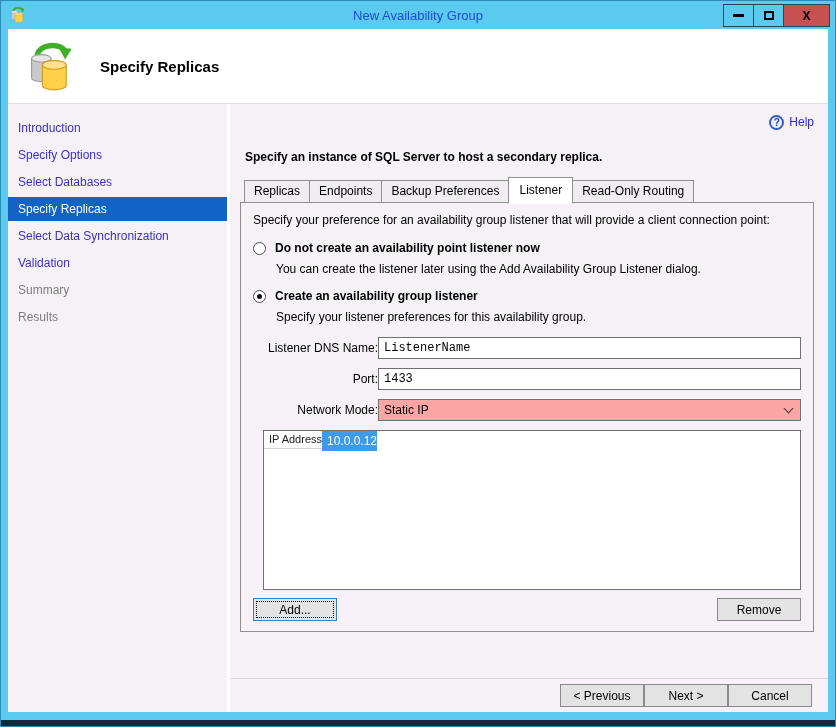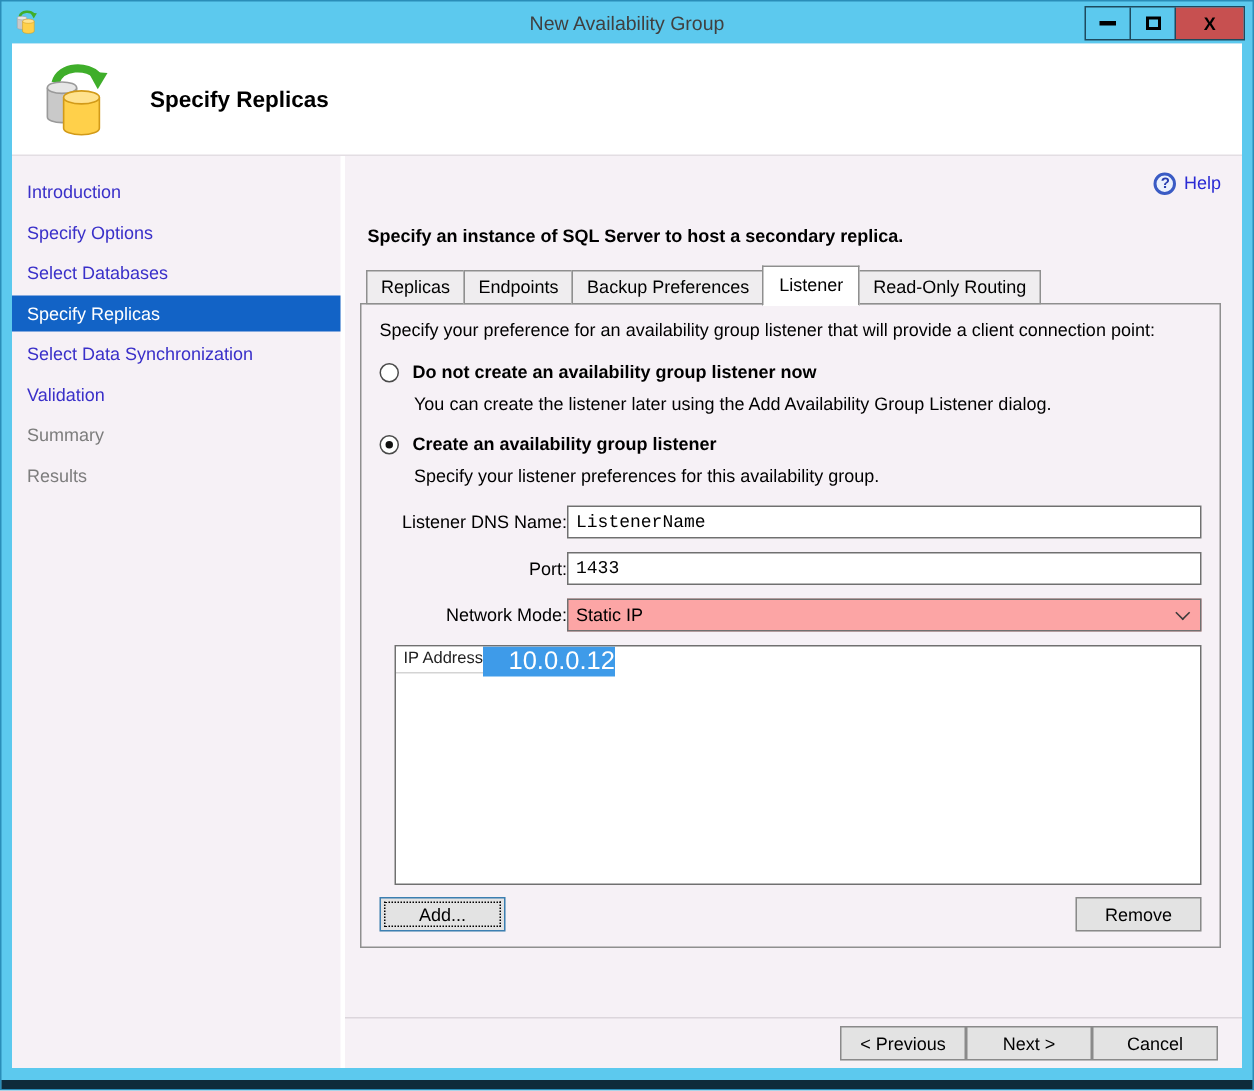--- a/index.html
+++ b/index.html
@@ -10,21 +10,21 @@
     background:#fff;
   }
   .window {
     position:relative; width:836px; height:727px;
     background:#5cc9ee; border:1px solid #2a8db8;
   }
   
   .titlebar { position:relative; height:28px; display:flex; align-items:center; }
   .app-icon { position:absolute; left:8px; top:5px; width:17px; height:17px; }
   .app-icon svg { width:100%; height:100%; display:block; }
-  .titlebar-title { flex:1; text-align:center; font-size:13px; color:#404040; }
+  .titlebar-title { flex:1; text-align:center; font-size:13px; color:#1d4ed8; }
   .win-controls { position:absolute; right:5px; top:3px; display:flex; border:1px solid #1d4a5e; height:23px; background:#5cc9ee; }
   .win-btn { width:30px; display:flex; align-items:center; justify-content:center; border-right:1px solid #1d4a5e; cursor:pointer; }
   .win-btn:last-child { border-right:none; }
   .win-btn.close { width:45px; background:#c75050; font-weight:bold; font-size:12px; color:#000; }
   .glyph-min { width:11px; height:3px; background:#000; display:block; }
   .glyph-max { width:10px; height:9px; border:2px solid #000; display:block; background:transparent; }
   
   .dialog {
     position:absolute; left:7px; right:7px; top:28px; bottom:14px;
     background:#f6f1f6; display:flex; flex-direction:column; overflow:hidden;
@@ -70,21 +70,21 @@
   .field-input { flex:1; height:22px; border:1px solid #707070; background:#fff; font-size:12px;
     padding:0 5px; font-family:Liberation Mono, monospace; color:#000; }
   .select-box { flex:1; height:22px; border:1px solid #707070; background:#fca5a5; display:flex; align-items:center;
     padding:0 5px; position:relative; font-size:12px; color:#000; cursor:pointer; }
   .chevron-down { position:absolute; right:8px; top:5px; width:7px; height:7px;
     border-right:1px solid #3a3a3a; border-bottom:1px solid #3a3a3a; transform:rotate(45deg); }
   
   .ip-list { margin:2px 0 0 10px; border:1px solid #707070; background:#fff; height:160px; display:flex; overflow:hidden; }
   .ip-header { flex:none; height:18px; line-height:17px; font-size:11px; color:#222; padding-left:5px;
     background:#fff; border-bottom:1px solid #d4d4d4; cursor:default; }
-  .ip-row { flex:none; height:20px; line-height:20px; font-size:17px; padding-left:17px; cursor:pointer; }
+  .ip-row { flex:none; height:20px; line-height:20px; font-size:12px; padding-left:5px; cursor:pointer; }
   .ip-row.selected { background:#3e9be9; color:#fff; }
   
   .btn { height:23px; min-width:84px; background:#e3e3e3; border:1px solid #8a8a8a; font-size:12px;
     font-family:"Liberation Sans", sans-serif; color:#000; cursor:pointer; padding:0 10px; }
   .btn.focused { border:1px solid #3c7fb1; outline:1px dotted #000; outline-offset:-4px; }
   .list-buttons { display:flex; justify-content:space-between; gap:11px; margin-top:8px; }
   
   .footer { flex:none; height:34px; border-top:1px solid #dcd6dc; display:flex; justify-content:flex-end;
     align-items:center; padding-right:16px; }
 </style>
@@ -167,21 +167,21 @@
             <div class="tab active">Listener</div>
             <div class="tab">Read-Only Routing</div>
           </div>
 
           <div class="tab-panel">
             <p class="panel-intro">Specify your preference for an availability group listener that will provide a client connection point:</p>
 
             <div class="option">
               <div class="option-head">
                 <span class="radio"></span>
-                <span class="option-label">Do not create an availability group listener now</span>
+                <span class="option-label">Do not create an availability point listener now</span>
               </div>
               <div class="option-desc">You can create the listener later using the Add Availability Group Listener dialog.</div>
             </div>
 
             <div class="option">
               <div class="option-head">
                 <span class="radio checked"></span>
                 <span class="option-label">Create an availability group listener</span>
               </div>
               <div class="option-desc">Specify your listener preferences for this availability group.</div>

